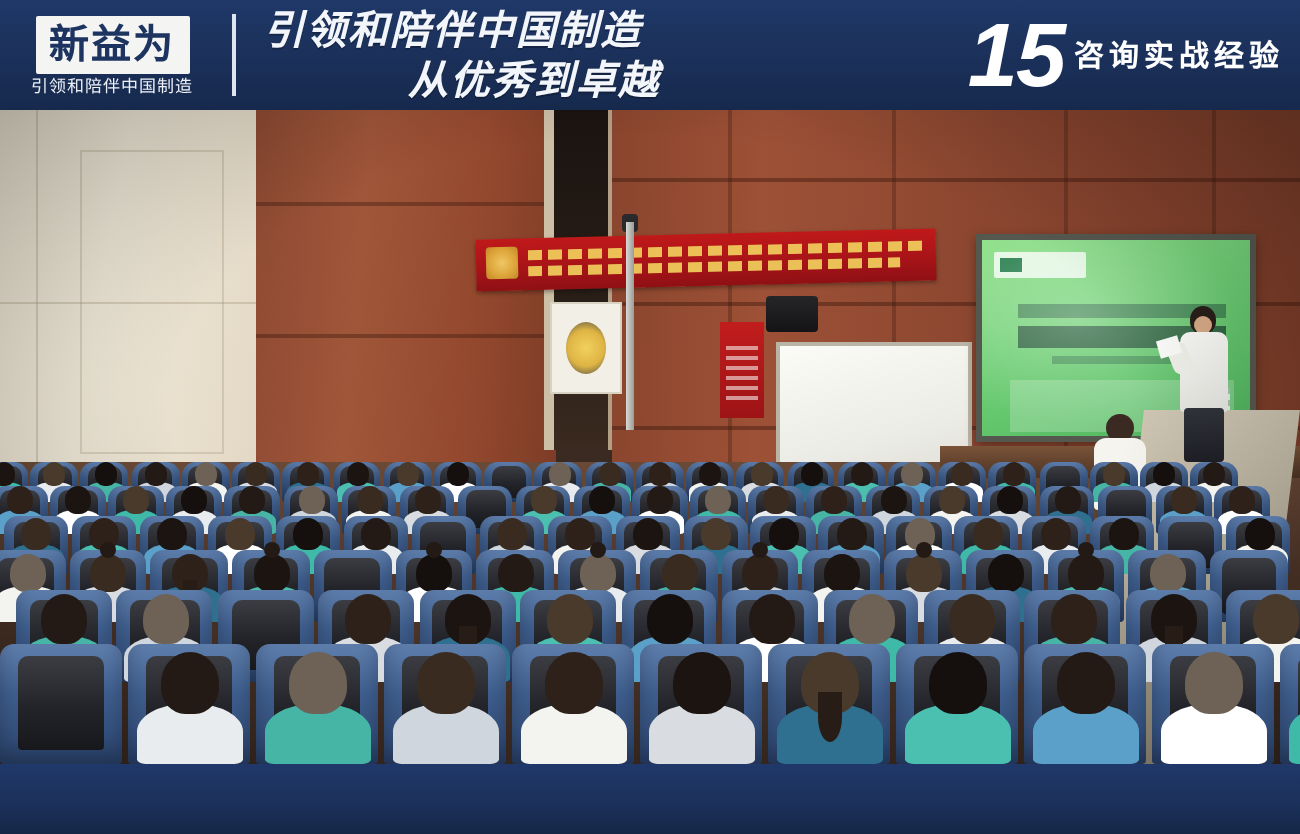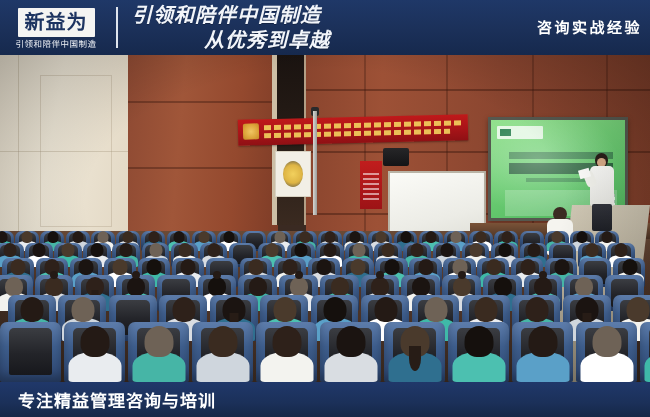--- a/index.html
+++ b/index.html
@@ -389,20 +389,21 @@
     </div>
 
     <div class="divider"></div>
 
     <div class="slogan">
       <div class="slogan-line">引领和陪伴中国制造</div>
       <div class="slogan-line indent">从优秀到卓越</div>
     </div>
 
     <div class="years">
+      <div class="years-num">15</div>
       <div class="years-text">
         <div class="t2">咨询实战经验</div>
       </div>
     </div>
 
   </div>
 
   <div class="photo">
 
     <div class="ceiling"></div>
@@ -1199,16 +1200,15 @@
           <div class="ppl" style="left: 656.8px; width: 48.84px; height: 55.2px;">
             <div class="shoulder" style="width: 53px; height: 30px; background: rgb(63, 185, 168);"></div>
           </div>
         </div>
       </div>
 
     <div class="vignette"></div>
   </div>
 
   <div class="footer">
-    <div class="f-left">专注精益管理咨询与培训</div>
   </div>
 
 </div>
 
 </body></html>

